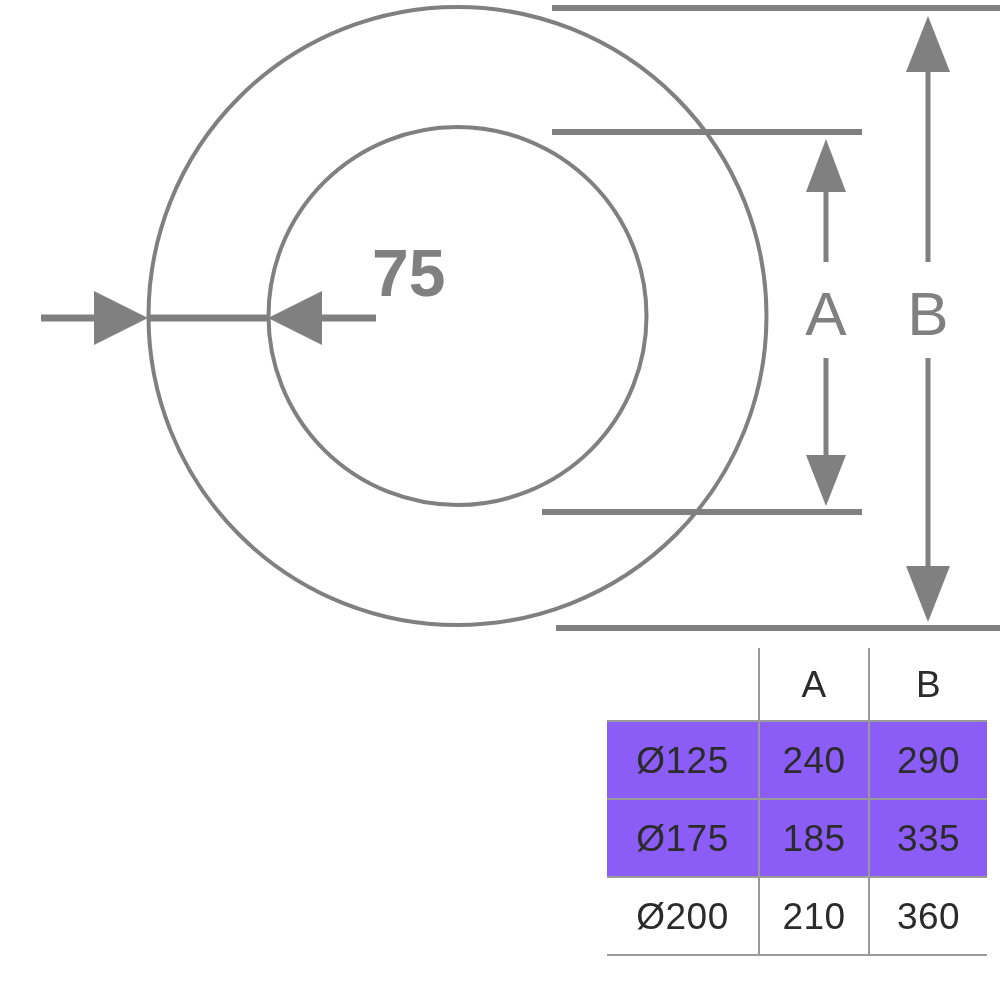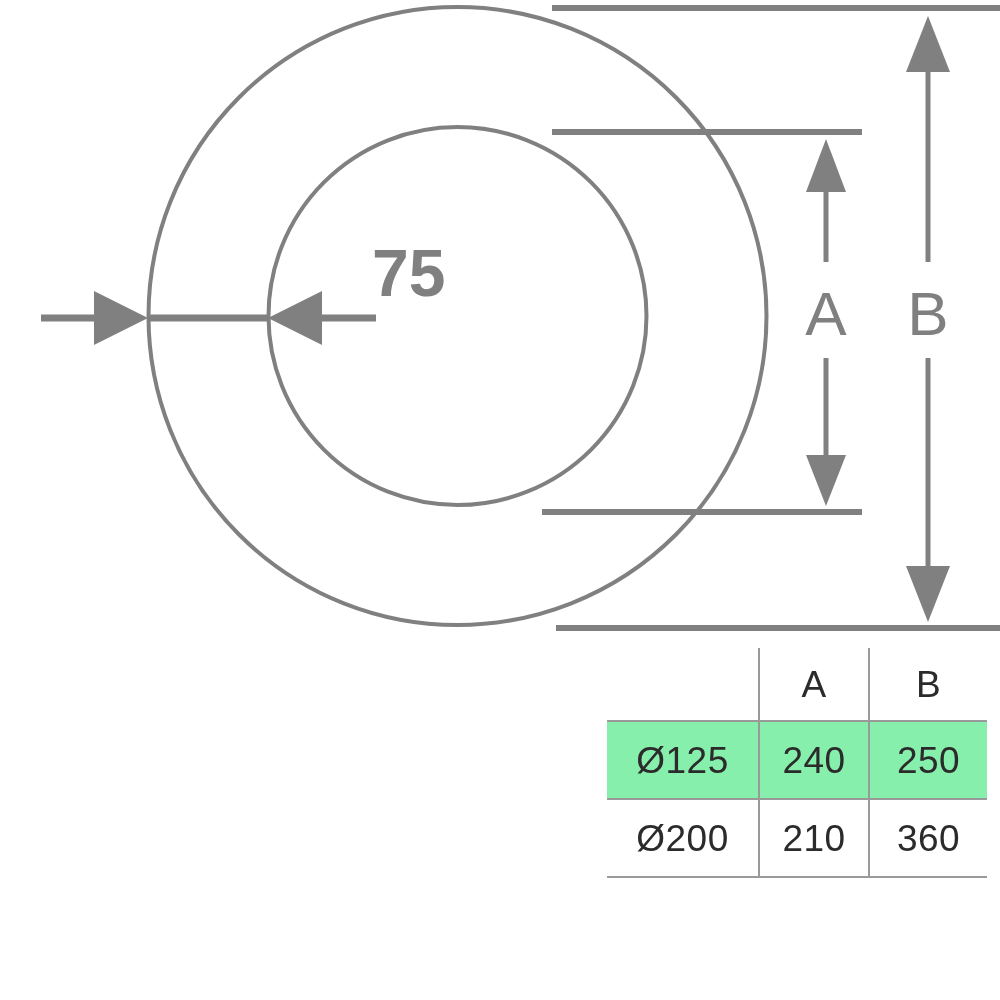--- a/index.html
+++ b/index.html
@@ -64,21 +64,21 @@
     border-bottom: 2px solid #9a9a9a;
   }
   table.spec-table thead th.blank {
     border-bottom: none;
   }
   table.spec-table th.col-div,
   table.spec-table td.col-div {
     border-left: 2px solid #9a9a9a;
   }
   table.spec-table tbody tr.alt td {
-    background: #86efac;
+    background: #8b5cf6;
   }
   table.spec-table tbody tr td {
     border-bottom: 2px solid #9a9a9a;
   }
   table.spec-table tbody tr.alt td {
     border-top: 2px solid #9a9a9a;
     border-bottom: 2px solid #9a9a9a;
   }
 </style>
 </head>
@@ -150,21 +150,26 @@
         <tr>
           <th class="blank"></th>
           <th class="col-div">A</th>
           <th class="col-div">B</th>
         </tr>
       </thead>
       <tbody>
         <tr class="alt">
           <td>Ø125</td>
           <td class="col-div">240</td>
-          <td class="col-div">250</td>
+          <td class="col-div">290</td>
+        </tr>
+        <tr class="alt">
+          <td>Ø175</td>
+          <td class="col-div">185</td>
+          <td class="col-div">335</td>
         </tr>
         <tr>
           <td>Ø200</td>
           <td class="col-div">210</td>
           <td class="col-div">360</td>
         </tr>
       </tbody>
     </table>
   </div>
 

